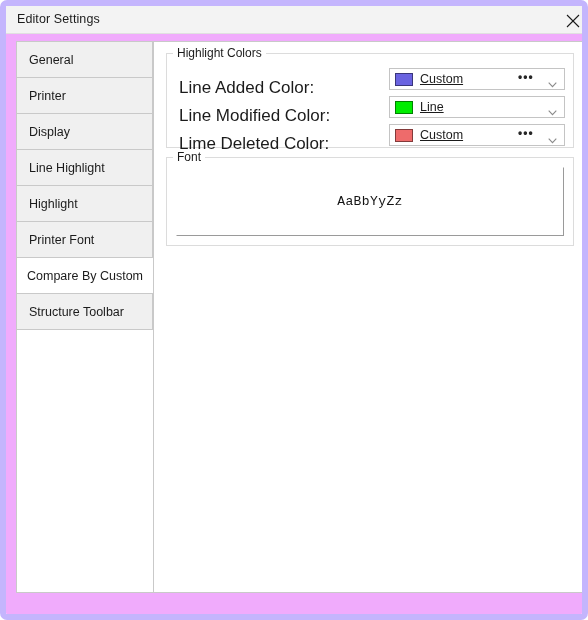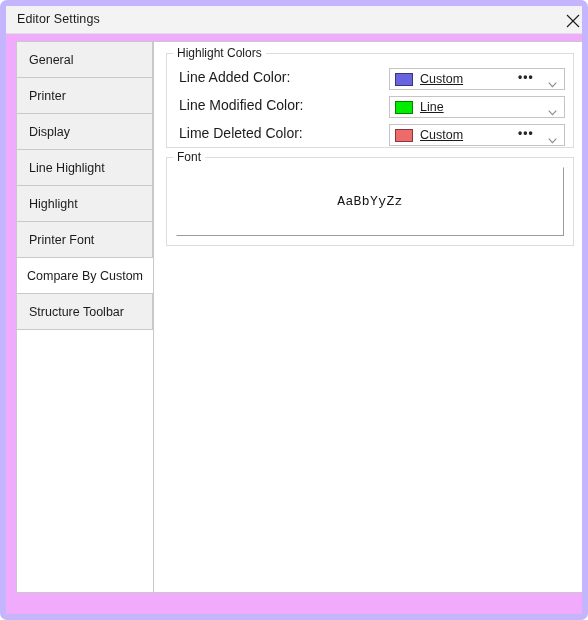--- a/index.html
+++ b/index.html
@@ -153,22 +153,22 @@
   
   .color-row {
     position: absolute;
     left: 0;
     width: 100%;
     height: 22px;
   }
   .row-label {
     position: absolute;
     left: 12px;
-    top: 1px;
-    font-size: 14px;
+    top: 10px;
+    font-size: 17px;
     color: #1b1b1b;
     white-space: nowrap;
   }
   .combo {
     position: absolute;
     left: 222px;
     top: 0;
     width: 176px;
     height: 22px;
     box-sizing: border-box;

